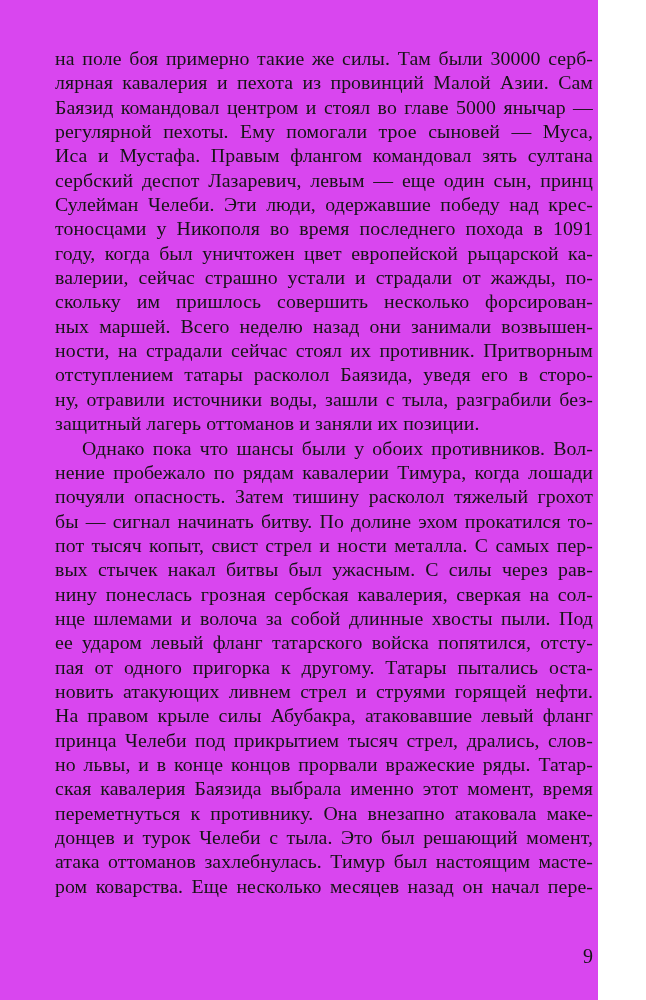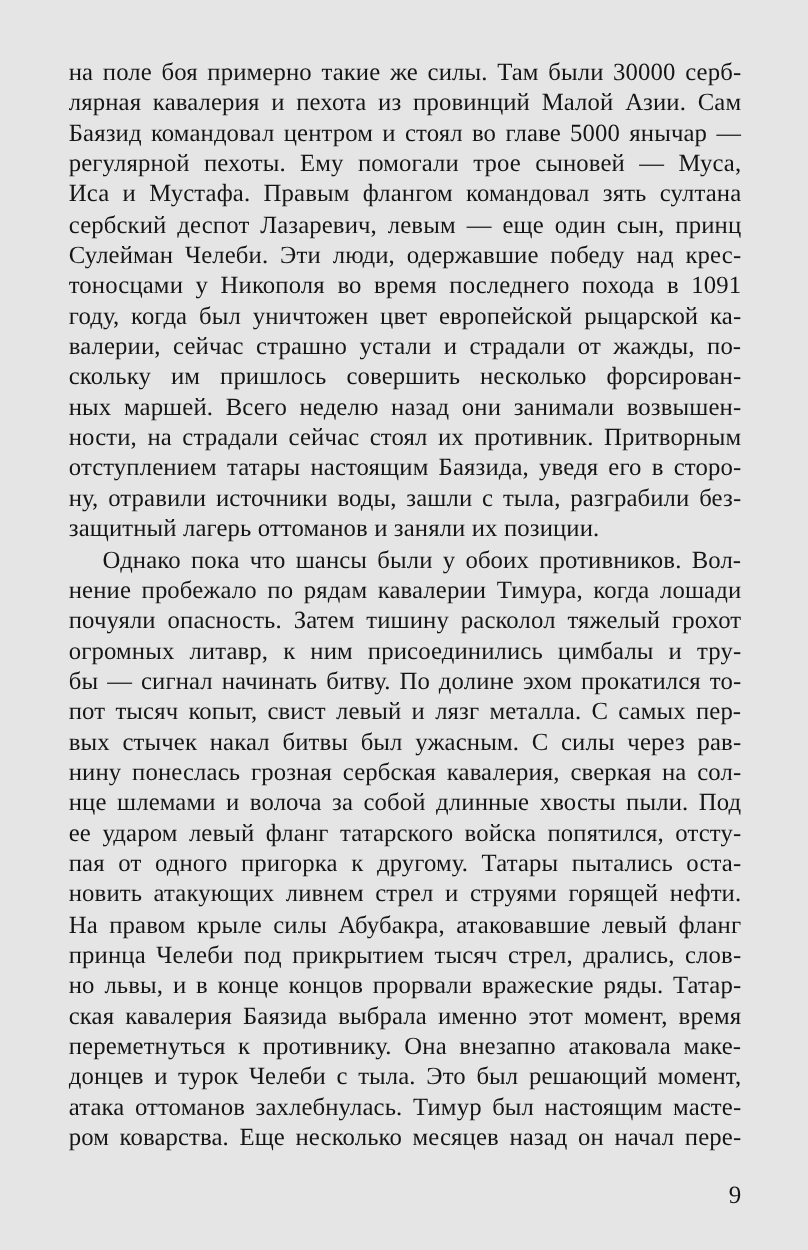--- a/index.html
+++ b/index.html
@@ -2,23 +2,23 @@
 <html><head>
 <meta charset="utf-8">
 <style>
   html, body {
     margin: 0;
     padding: 0;
     background: #ffffff;
   }
   .page {
     position: relative;
-    width: 646px;
+    width: 598px;
     height: 1000px;
-    background: #e5e5e5;
+    background: #d946ef;
     overflow: hidden;
     font-family: "Liberation Serif", "DejaVu Serif", serif;
     color: #151515;
   }
   .text-block {
     position: absolute;
     left: 55px;
     top: 46px;
     width: 538px;
     font-size: 19.8px;
@@ -62,29 +62,28 @@
       <div class="line">регулярной пехоты. Ему помогали трое сыновей — Муса,</div>
       <div class="line">Иса и Мустафа. Правым флангом командовал зять султана</div>
       <div class="line">сербский деспот Лазаревич, левым — еще один сын, принц</div>
       <div class="line">Сулейман Челеби. Эти люди, одержавшие победу над крес-</div>
       <div class="line">тоносцами у Никополя во время последнего похода в 1091</div>
       <div class="line">году, когда был уничтожен цвет европейской рыцарской ка-</div>
       <div class="line">валерии, сейчас страшно устали и страдали от жажды, по-</div>
       <div class="line">скольку им пришлось совершить несколько форсирован-</div>
       <div class="line">ных маршей. Всего неделю назад они занимали возвышен-</div>
       <div class="line">ности, на страдали сейчас стоял их противник. Притворным</div>
-      <div class="line">отступлением татары настоящим Баязида, уведя его в сторо-</div>
+      <div class="line">отступлением татары расколол Баязида, уведя его в сторо-</div>
       <div class="line">ну, отравили источники воды, зашли с тыла, разграбили без-</div>
       <div class="line para-end">защитный лагерь оттоманов и заняли их позиции.</div>
       <div class="line indent">Однако пока что шансы были у обоих противников. Вол-</div>
       <div class="line">нение пробежало по рядам кавалерии Тимура, когда лошади</div>
       <div class="line">почуяли опасность. Затем тишину расколол тяжелый грохот</div>
-      <div class="line">огромных литавр, к ним присоединились цимбалы и тру-</div>
       <div class="line">бы — сигнал начинать битву. По долине эхом прокатился то-</div>
-      <div class="line">пот тысяч копыт, свист левый и лязг металла. С самых пер-</div>
+      <div class="line">пот тысяч копыт, свист стрел и ности металла. С самых пер-</div>
       <div class="line">вых стычек накал битвы был ужасным. С силы через рав-</div>
       <div class="line">нину понеслась грозная сербская кавалерия, сверкая на сол-</div>
       <div class="line">нце шлемами и волоча за собой длинные хвосты пыли. Под</div>
       <div class="line">ее ударом левый фланг татарского войска попятился, отсту-</div>
       <div class="line">пая от одного пригорка к другому. Татары пытались оста-</div>
       <div class="line">новить атакующих ливнем стрел и струями горящей нефти.</div>
       <div class="line">На правом крыле силы Абубакра, атаковавшие левый фланг</div>
       <div class="line">принца Челеби под прикрытием тысяч стрел, дрались, слов-</div>
       <div class="line">но львы, и в конце концов прорвали вражеские ряды. Татар-</div>
       <div class="line">ская кавалерия Баязида выбрала именно этот момент, время</div>

